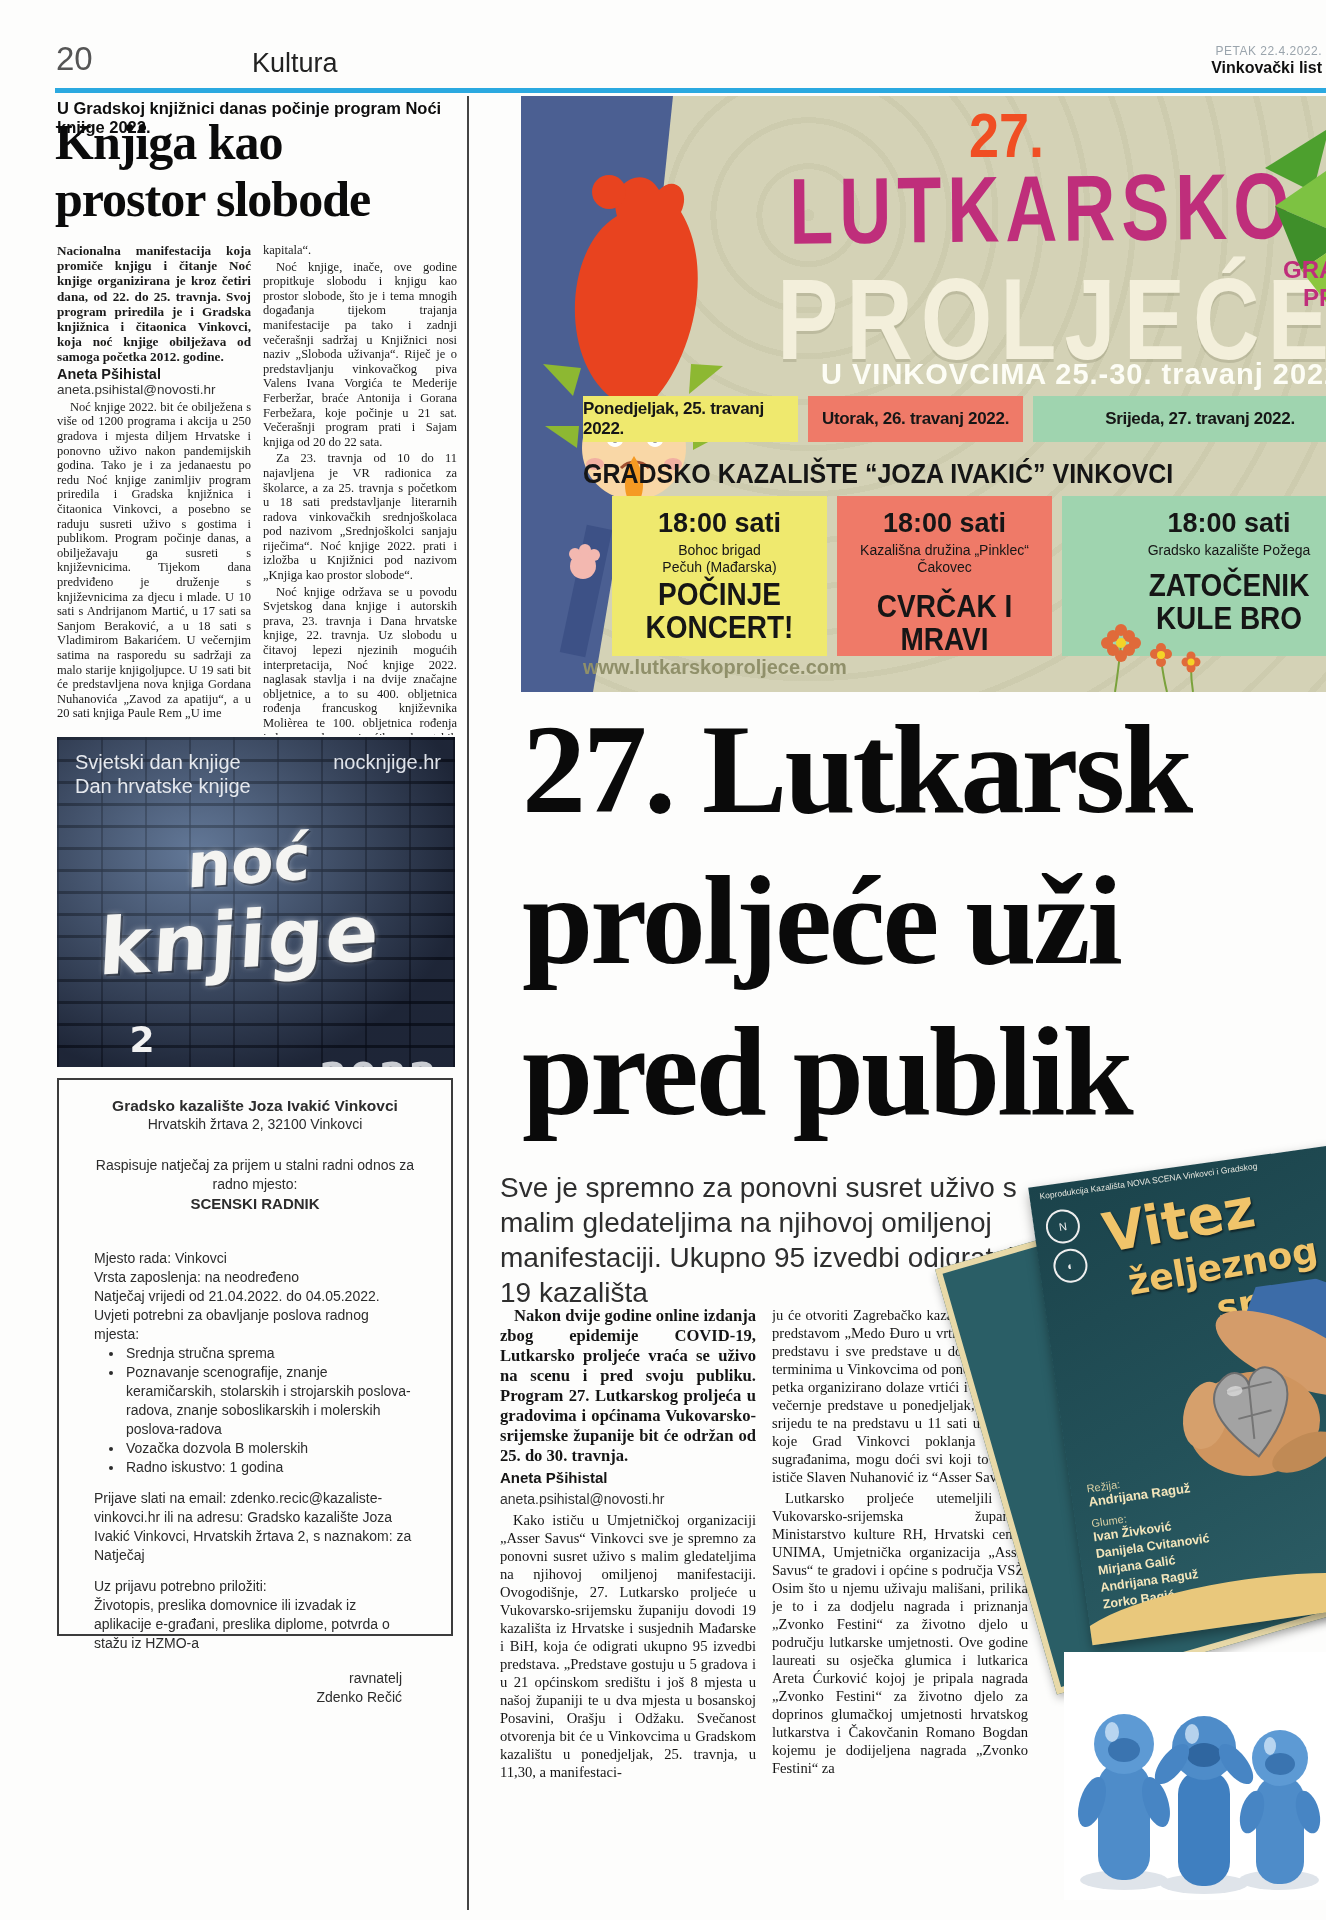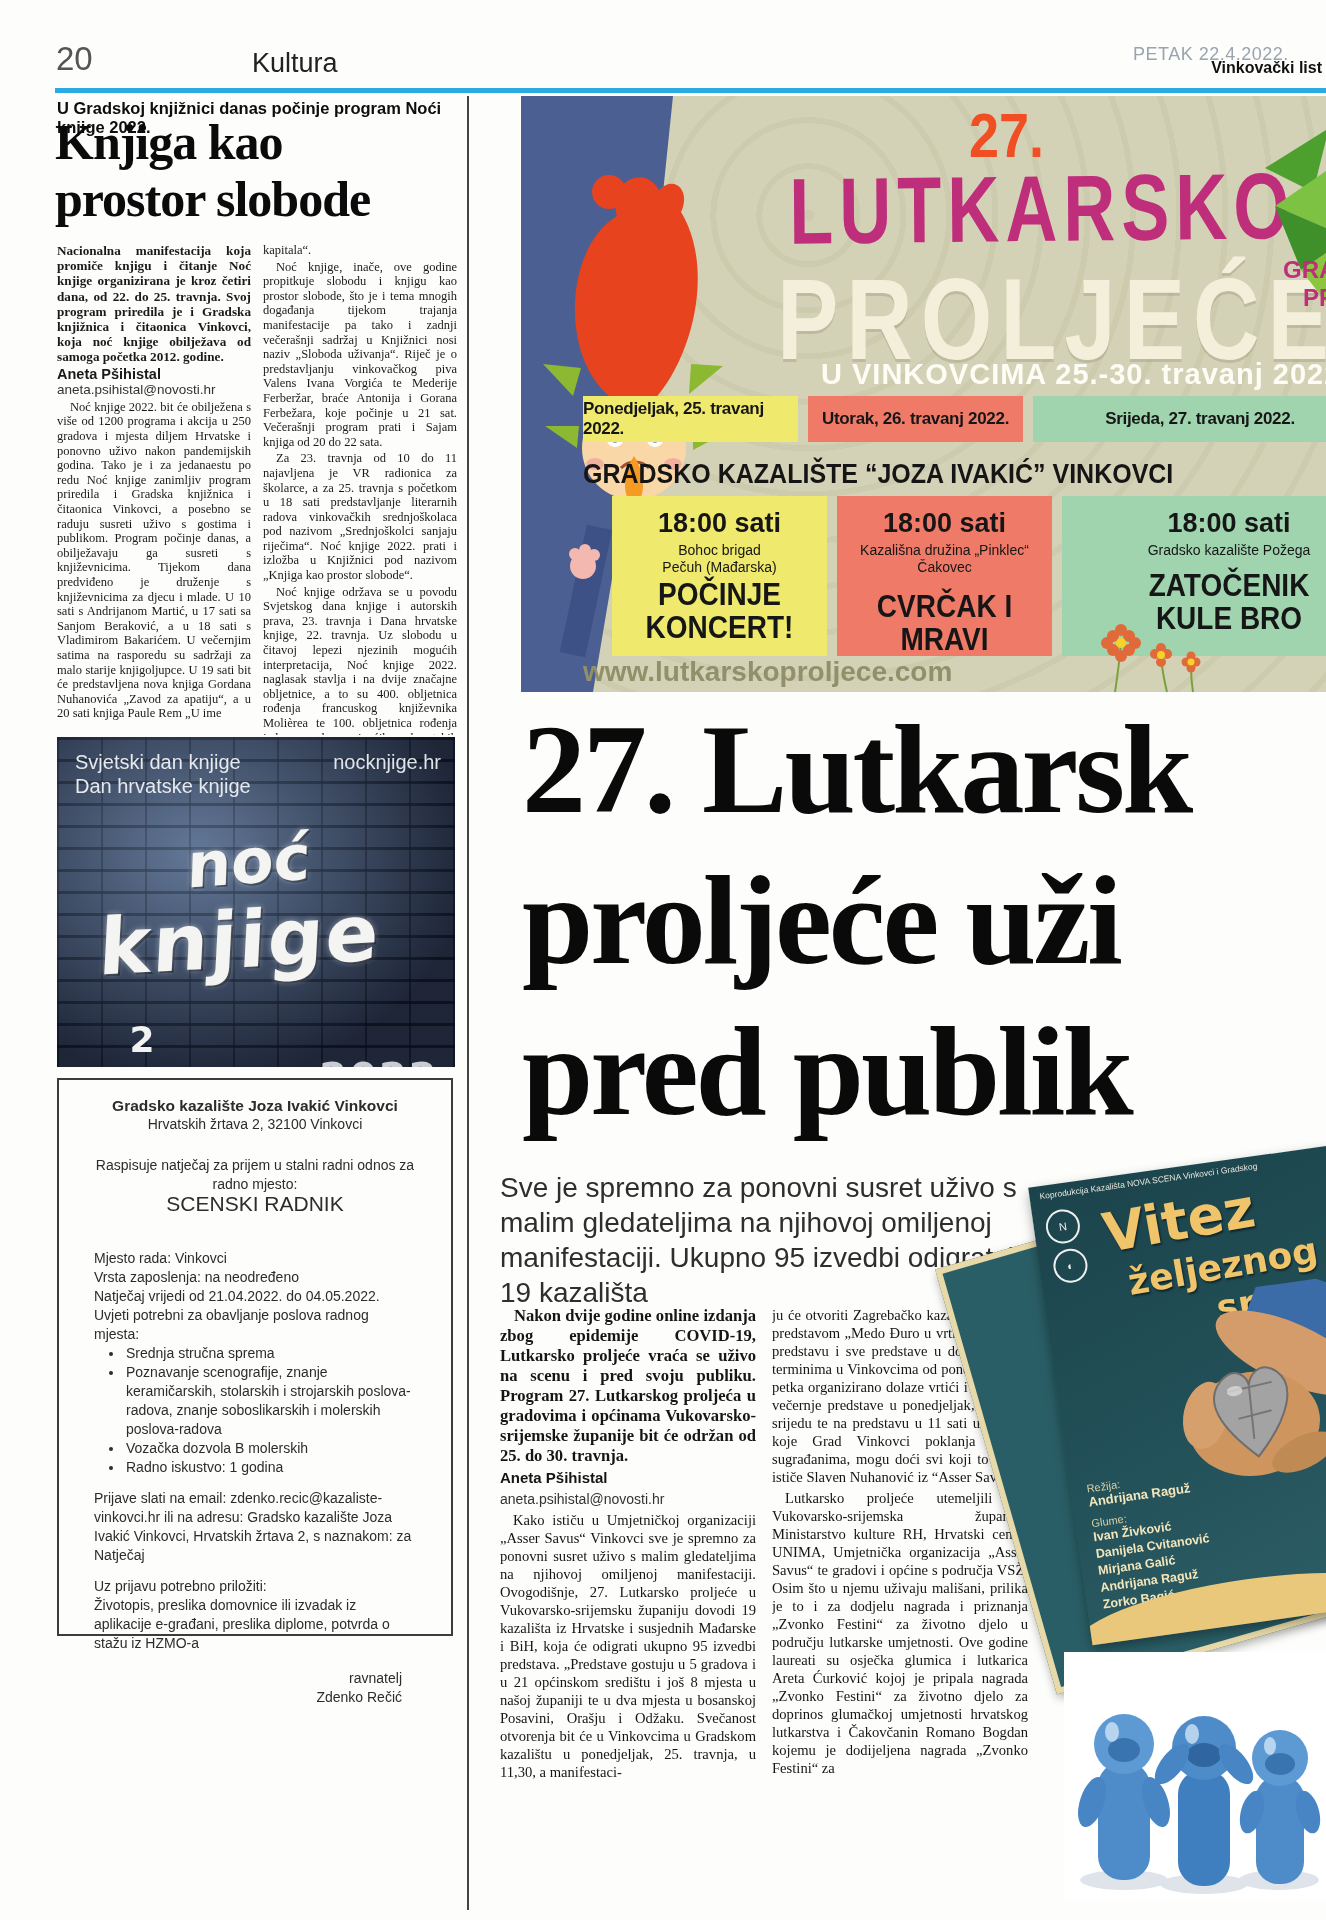--- a/index.html
+++ b/index.html
@@ -4,21 +4,21 @@
 <style>
   html,body{margin:0;padding:0;background:#e8e8e8;}
   #page{position:relative;width:1326px;height:1920px;background:#fdfdfc;overflow:hidden;
         font-family:"Liberation Serif",serif;color:#111;}
   .abs{position:absolute;}
   .sans{font-family:"Liberation Sans",sans-serif;}
 
   
   .pgnum{left:56px;top:40px;font-size:33px;color:#555;font-family:"Liberation Sans",sans-serif;font-weight:300;}
   .section-title{left:252px;top:48px;font-size:27px;color:#222;font-family:"Liberation Sans",sans-serif;}
-  .mast-date{left:1100px;top:44px;width:222px;text-align:center;font-size:18px;color:#9aa4ac;
+  .mast-date{left:1100px;top:44px;width:222px;text-align:right;font-size:12px;color:#9aa4ac;
              font-family:"Liberation Sans",sans-serif;letter-spacing:.5px;}
   .mast-paper{left:1100px;top:59px;width:222px;text-align:right;font-size:16px;color:#111;
               font-family:"Liberation Sans",sans-serif;font-weight:bold;}
   .blue-rule{left:55px;top:88px;width:1271px;height:5px;background:#2ba9e0;}
   .v-rule{left:467px;top:96px;width:2px;height:1814px;background:#444;}
 
   
   .kicker{left:57px;top:99px;width:402px;font-size:16.5px;font-weight:bold;
           font-family:"Liberation Sans",sans-serif;color:#0d0d0d;}
   .headline1{left:55px;top:114px;width:410px;font-size:50px;line-height:57px;font-weight:bold;
@@ -55,21 +55,21 @@
             font-family:"Liberation Sans",sans-serif;transform:scaleY(1.1);transform-origin:left top;}
   .lp-cells{left:62px;top:400px;display:flex;gap:10px;padding-left:29px;}
   .day-head{height:46px;display:flex;align-items:center;justify-content:center;
             font-family:"Liberation Sans",sans-serif;font-weight:bold;font-size:17px;color:#161616;letter-spacing:-.3px;}
   .day-cell{height:160px;text-align:center;font-family:"Liberation Sans",sans-serif;color:#161616;padding-top:12px;box-sizing:border-box;}
   .w-a{width:215px;} .w-b{width:215px;} .w-c{width:334px;}
   .c-yellow{background:#efe96e;} .c-salmon{background:#ef7a68;} .c-green{background:#9fd4af;}
   .cell-time{font-size:27px;font-weight:bold;}
   .cell-co{font-size:14px;line-height:17px;white-space:pre-line;margin-top:3px;}
   .cell-show{font-size:28px;line-height:30px;font-weight:900;white-space:pre-line;margin-top:6px;transform:scaleY(1.1);}
-  .lp-web{left:62px;top:560px;font-size:28px;font-weight:bold;color:#90906a;
+  .lp-web{left:62px;top:560px;font-size:20px;font-weight:bold;color:#90906a;
           font-family:"Liberation Sans",sans-serif;}
 
   
   .headline2{left:480px;top:694px;width:846px;height:468px;overflow:hidden;}
   .headline2 div{white-space:nowrap;font-size:128px;line-height:151px;font-weight:bold;
                  letter-spacing:-3px;color:#0a0a0a;padding-left:42px;}
   .subhead{left:500px;top:1170px;width:545px;font-size:28px;line-height:35px;color:#2e2e2e;
            font-family:"Liberation Sans",sans-serif;}
 
   
@@ -100,21 +100,21 @@
   .seg-sl{color:#c04545;font-size:30px;font-weight:bold;}
   .seg-wh{color:#f2f2f2;font-size:36px;font-weight:800;}
   .seg-md{color:#dfe2e6;font-size:28px;font-weight:bold;}
   .seg-gy{color:#c9ccd2;font-size:40px;font-weight:800;letter-spacing:2px;}
 
   
   .job{left:57px;top:1078px;width:396px;height:558px;border:2px solid #3c3c3c;box-sizing:border-box;
        padding:16px 35px;font-family:"Liberation Sans",sans-serif;font-size:14px;line-height:19px;color:#2c2c2c;}
   .job .ctr{text-align:center;}
   .job-org{font-weight:bold;font-size:15.5px;}
-  .job-pos{font-weight:normal;font-size:21px;margin-bottom:14px;}
+  .job-pos{font-weight:bold;font-size:15px;margin-bottom:14px;}
   .job ul{margin:0;padding-left:30px;}
   .job li{margin:0;padding-left:2px;}
   .job-sign{text-align:right;margin-top:16px;padding-right:14px;}
 
   
   .vitez-wrap{left:1014px;top:1178px;width:330px;height:490px;}
   .vitez-back{position:absolute;left:-24px;top:40px;width:300px;height:430px;background:#2a5e66;
               border:6px solid #e8d9a8;transform:rotate(-16deg);box-shadow:0 4px 10px rgba(0,0,0,.3);}
   .vitez{position:absolute;left:18px;top:4px;width:306px;height:462px;transform:rotate(-8deg);
          transform-origin:40px 30px;background:linear-gradient(160deg,#1b434b,#235159 55%,#2d5e66);

